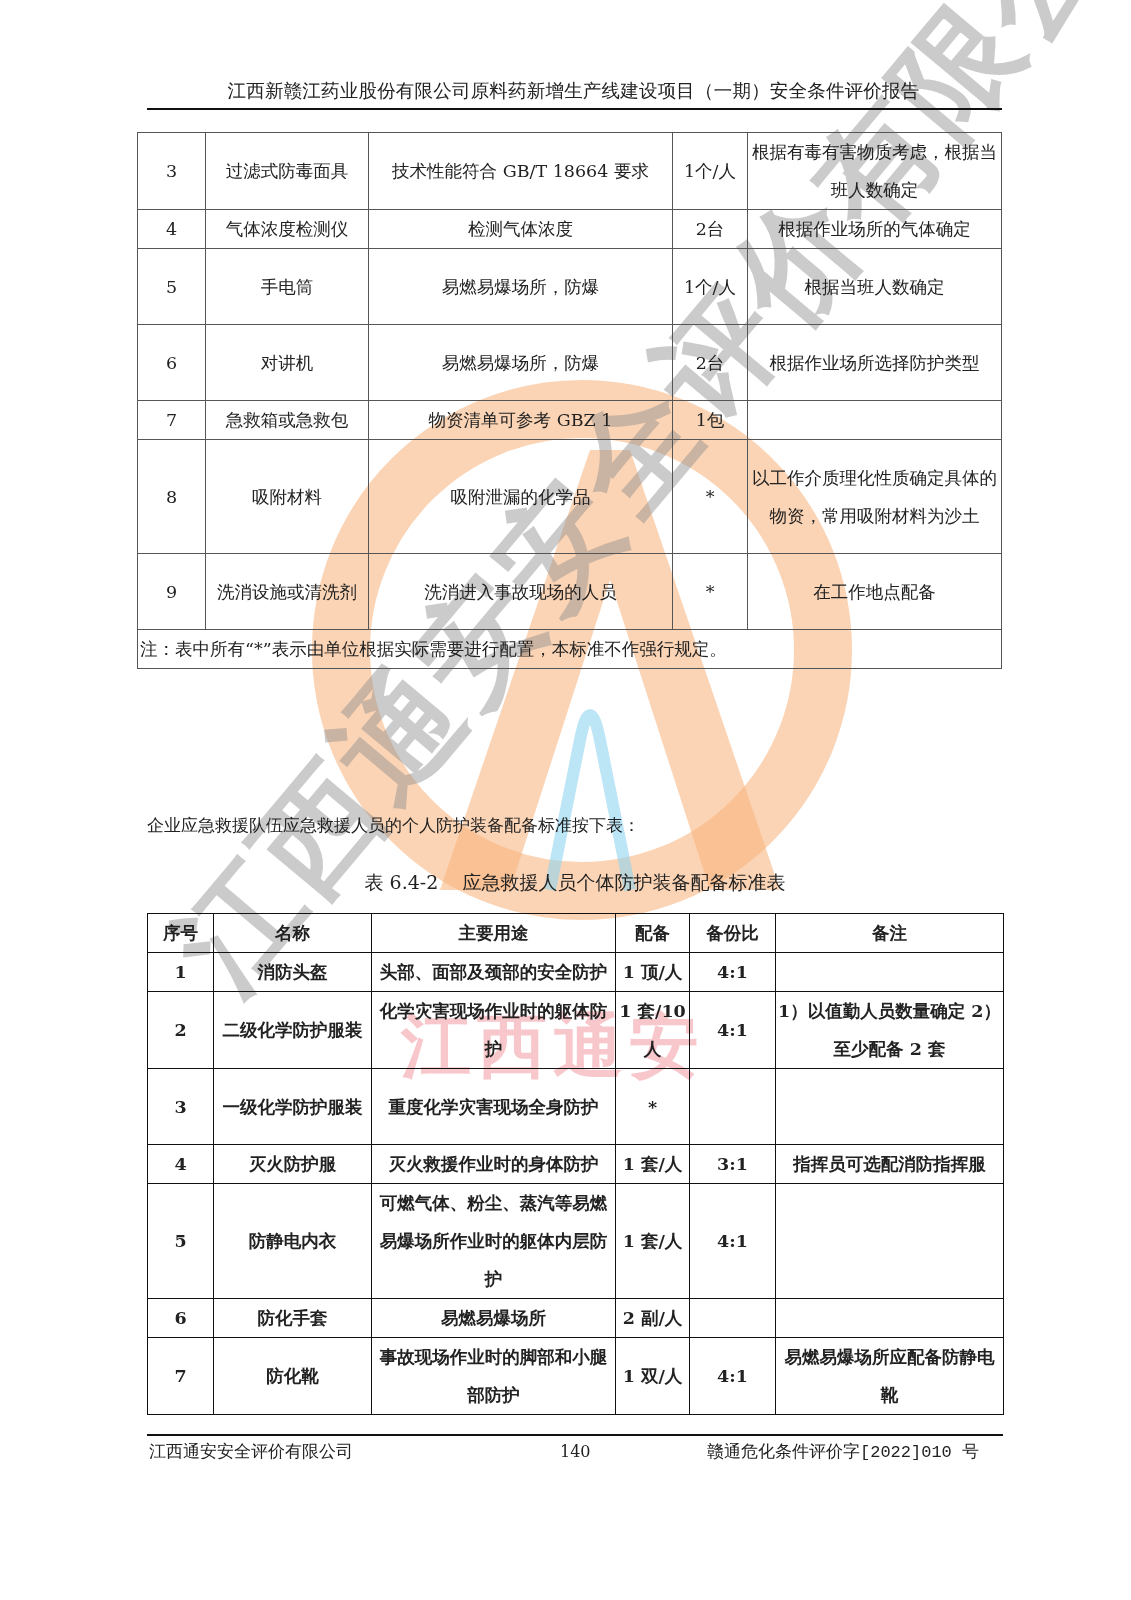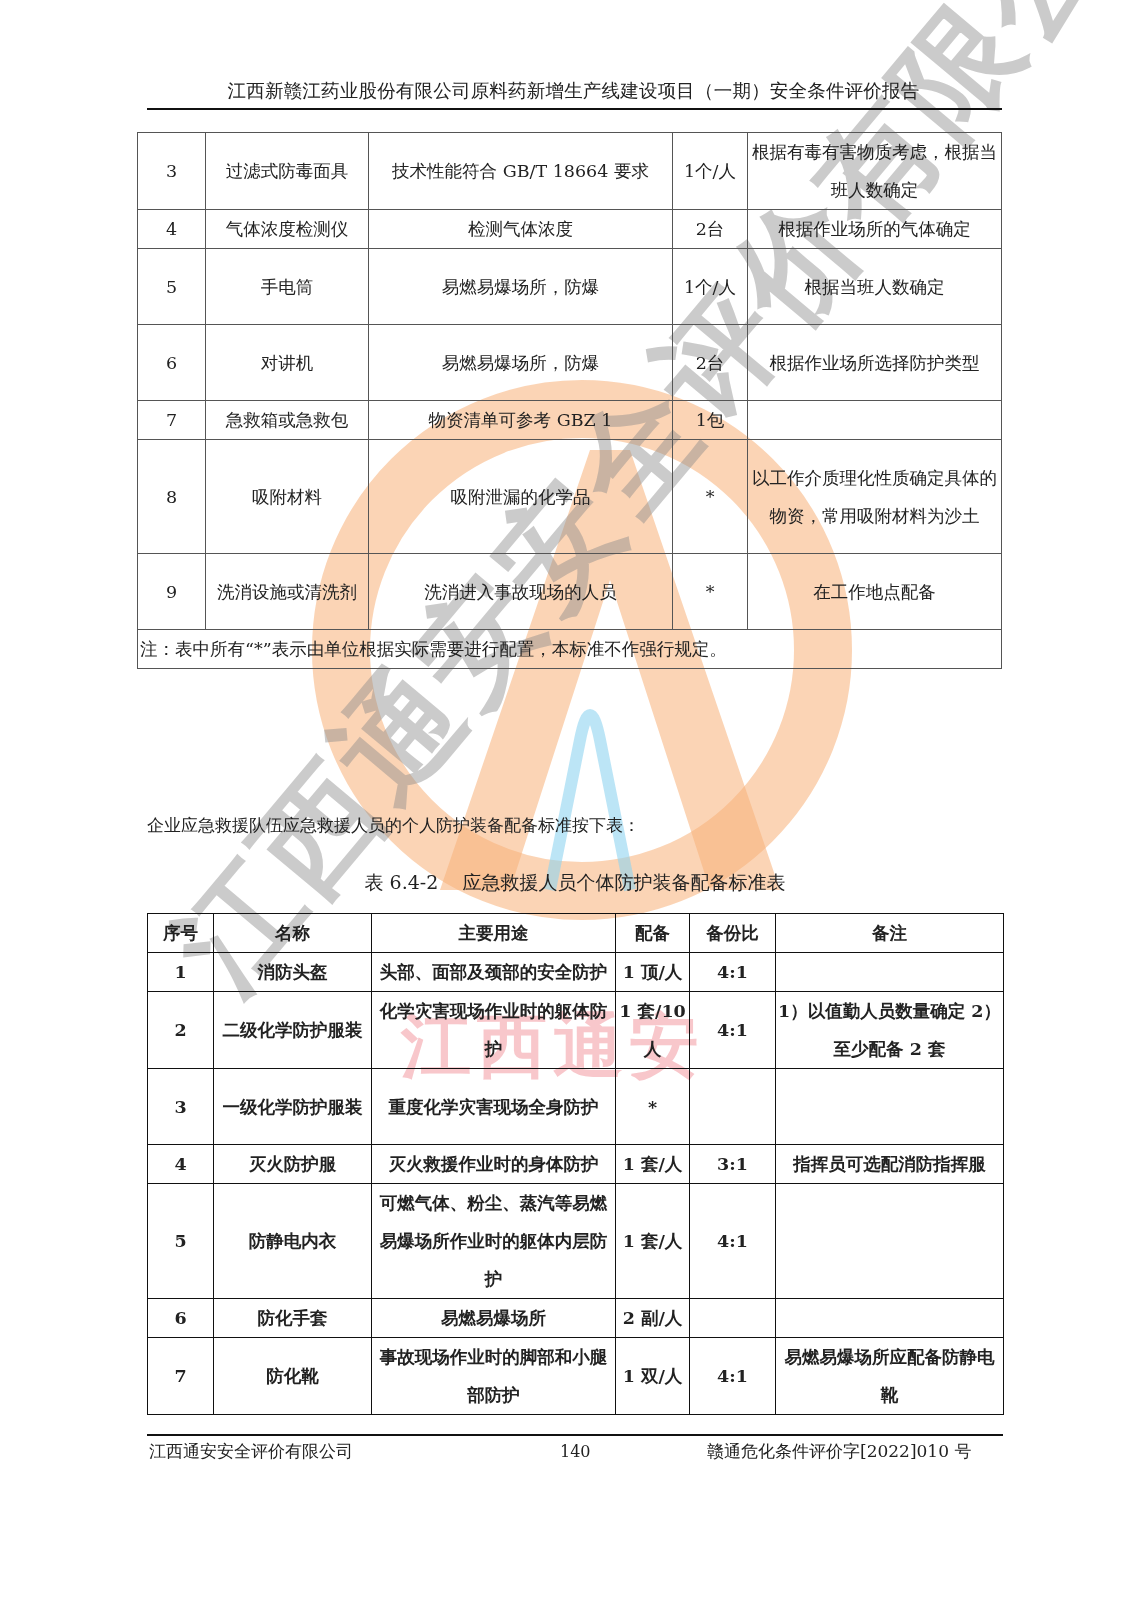--- a/index.html
+++ b/index.html
@@ -33,21 +33,21 @@
     .caption {
       position: absolute; left: 147px; top: 870px; width: 856px; text-align: center;
       font-size: 19px; color: #222; white-space: pre;
     }
     .footer-rule {
       position: absolute; left: 147px; top: 1434px; width: 856px; height: 0;
       border-top: 2.5px solid #111;
     }
     .footer-left { position: absolute; left: 149px; top: 1440px; font-size: 17px; }
     .footer-center { position: absolute; left: 560px; top: 1442px; font-size: 16px; }
-    .footer-right { position: absolute; left: 707px; top: 1440px; font-size: 17px; }
+    .footer-right { position: absolute; left: 707px; top: 1440px; font-size: 17px; font-family: Liberation Mono, monospace; }
     
     .wm { position: absolute; pointer-events: none; }
     .wm-circle {
       left: 312px; top: 380px; width: 540px; height: 540px; border-radius: 50%;
       border: 58px solid rgba(248, 176, 120, 0.55); box-sizing: border-box;
     }
     .wm-a { left: 380px; top: 440px; width: 420px; height: 460px; }
     .wm-text-gray {
       left: 140px; top: 920px; font-size: 120px; font-weight: bold;
       color: rgba(140,140,140,0.45); transform: rotate(-50deg); transform-origin: left top;

